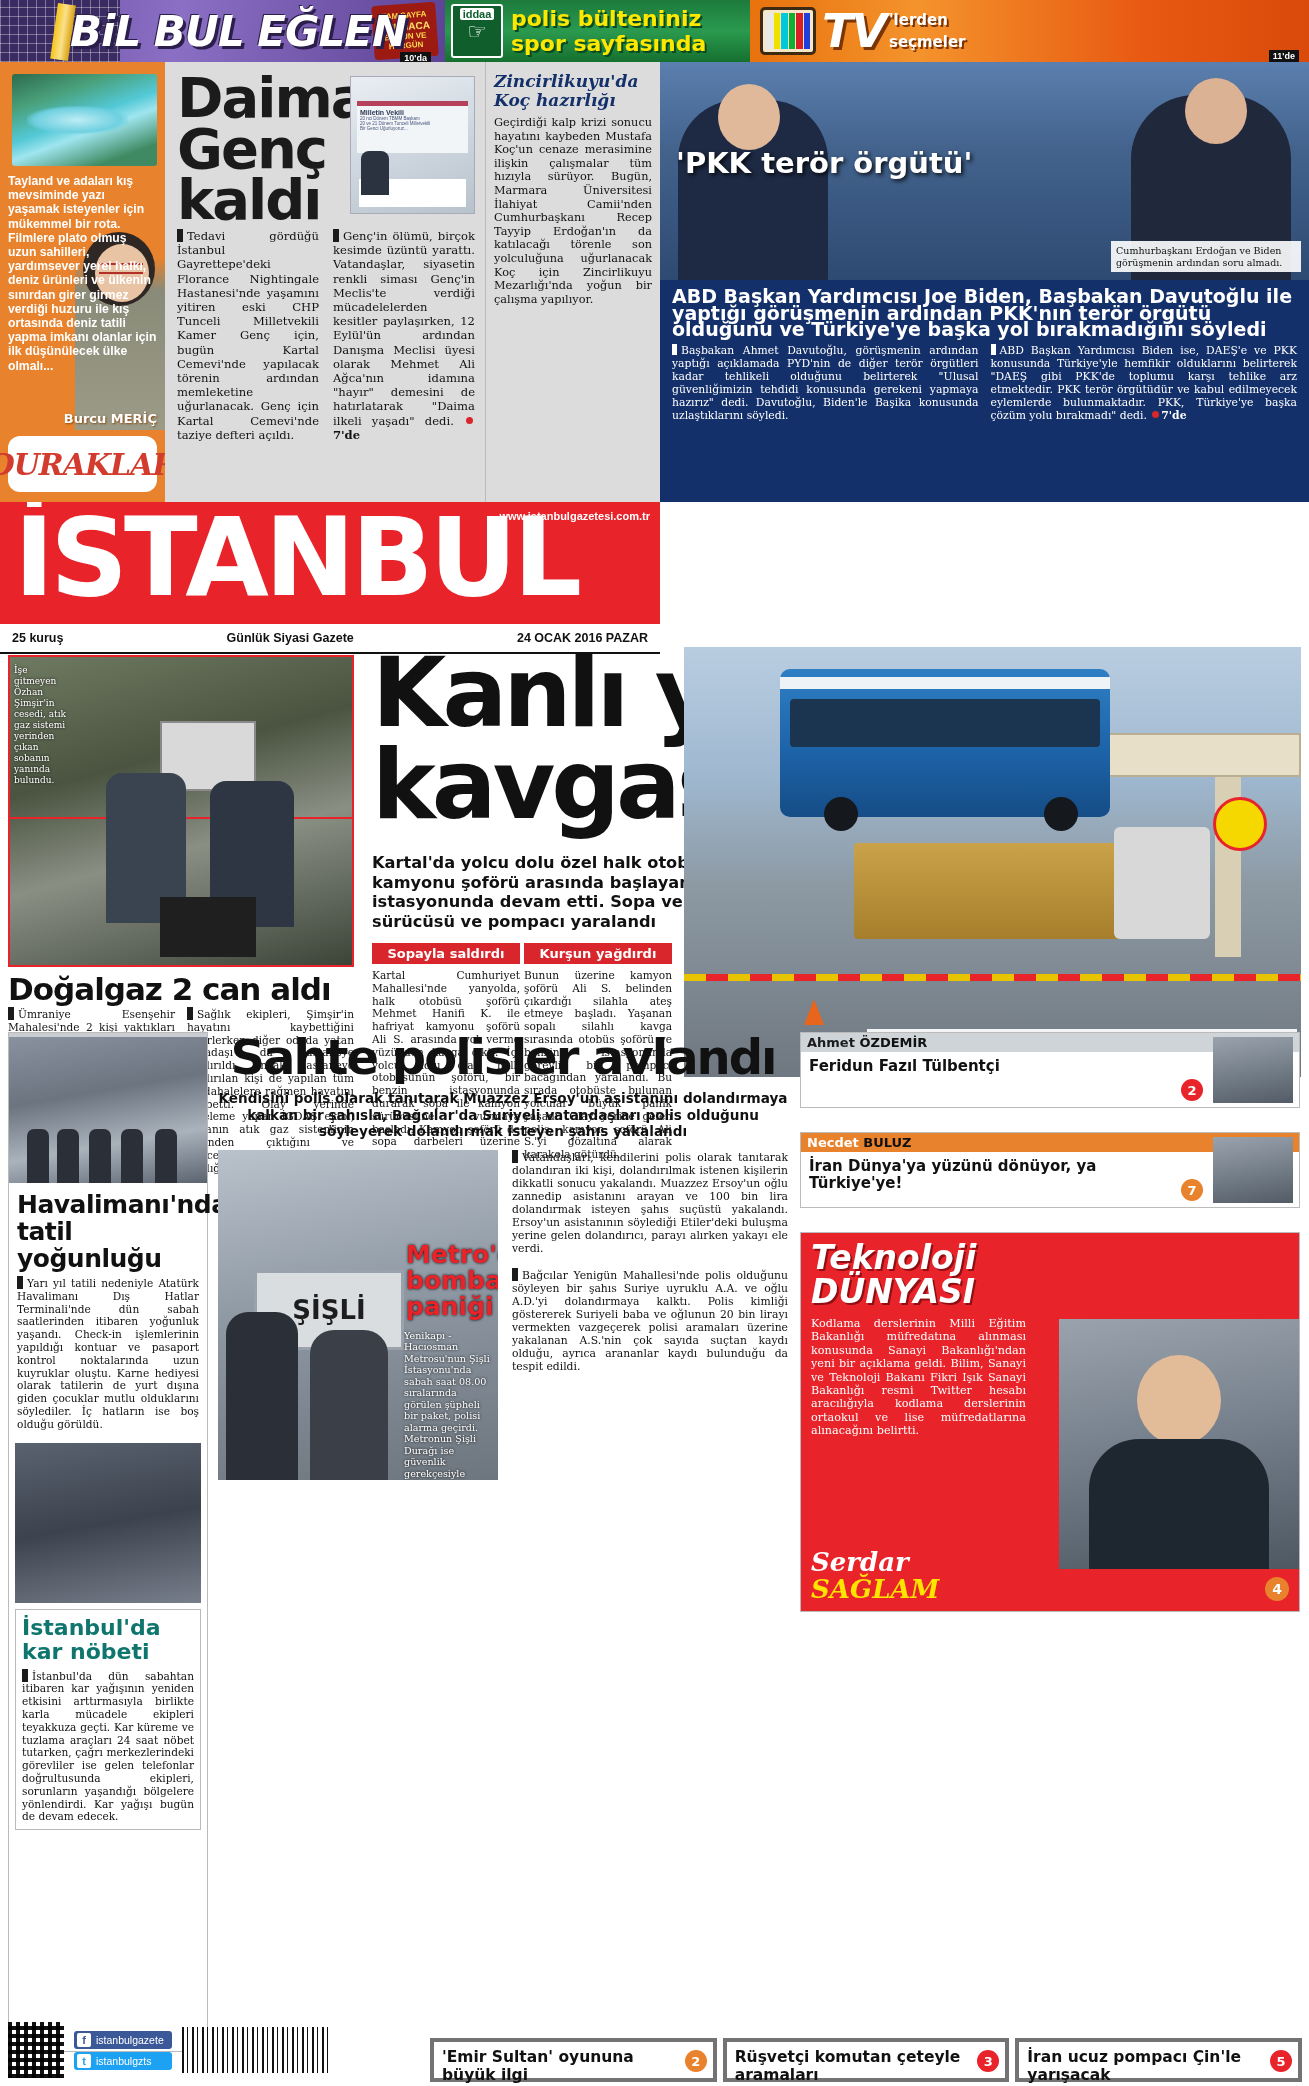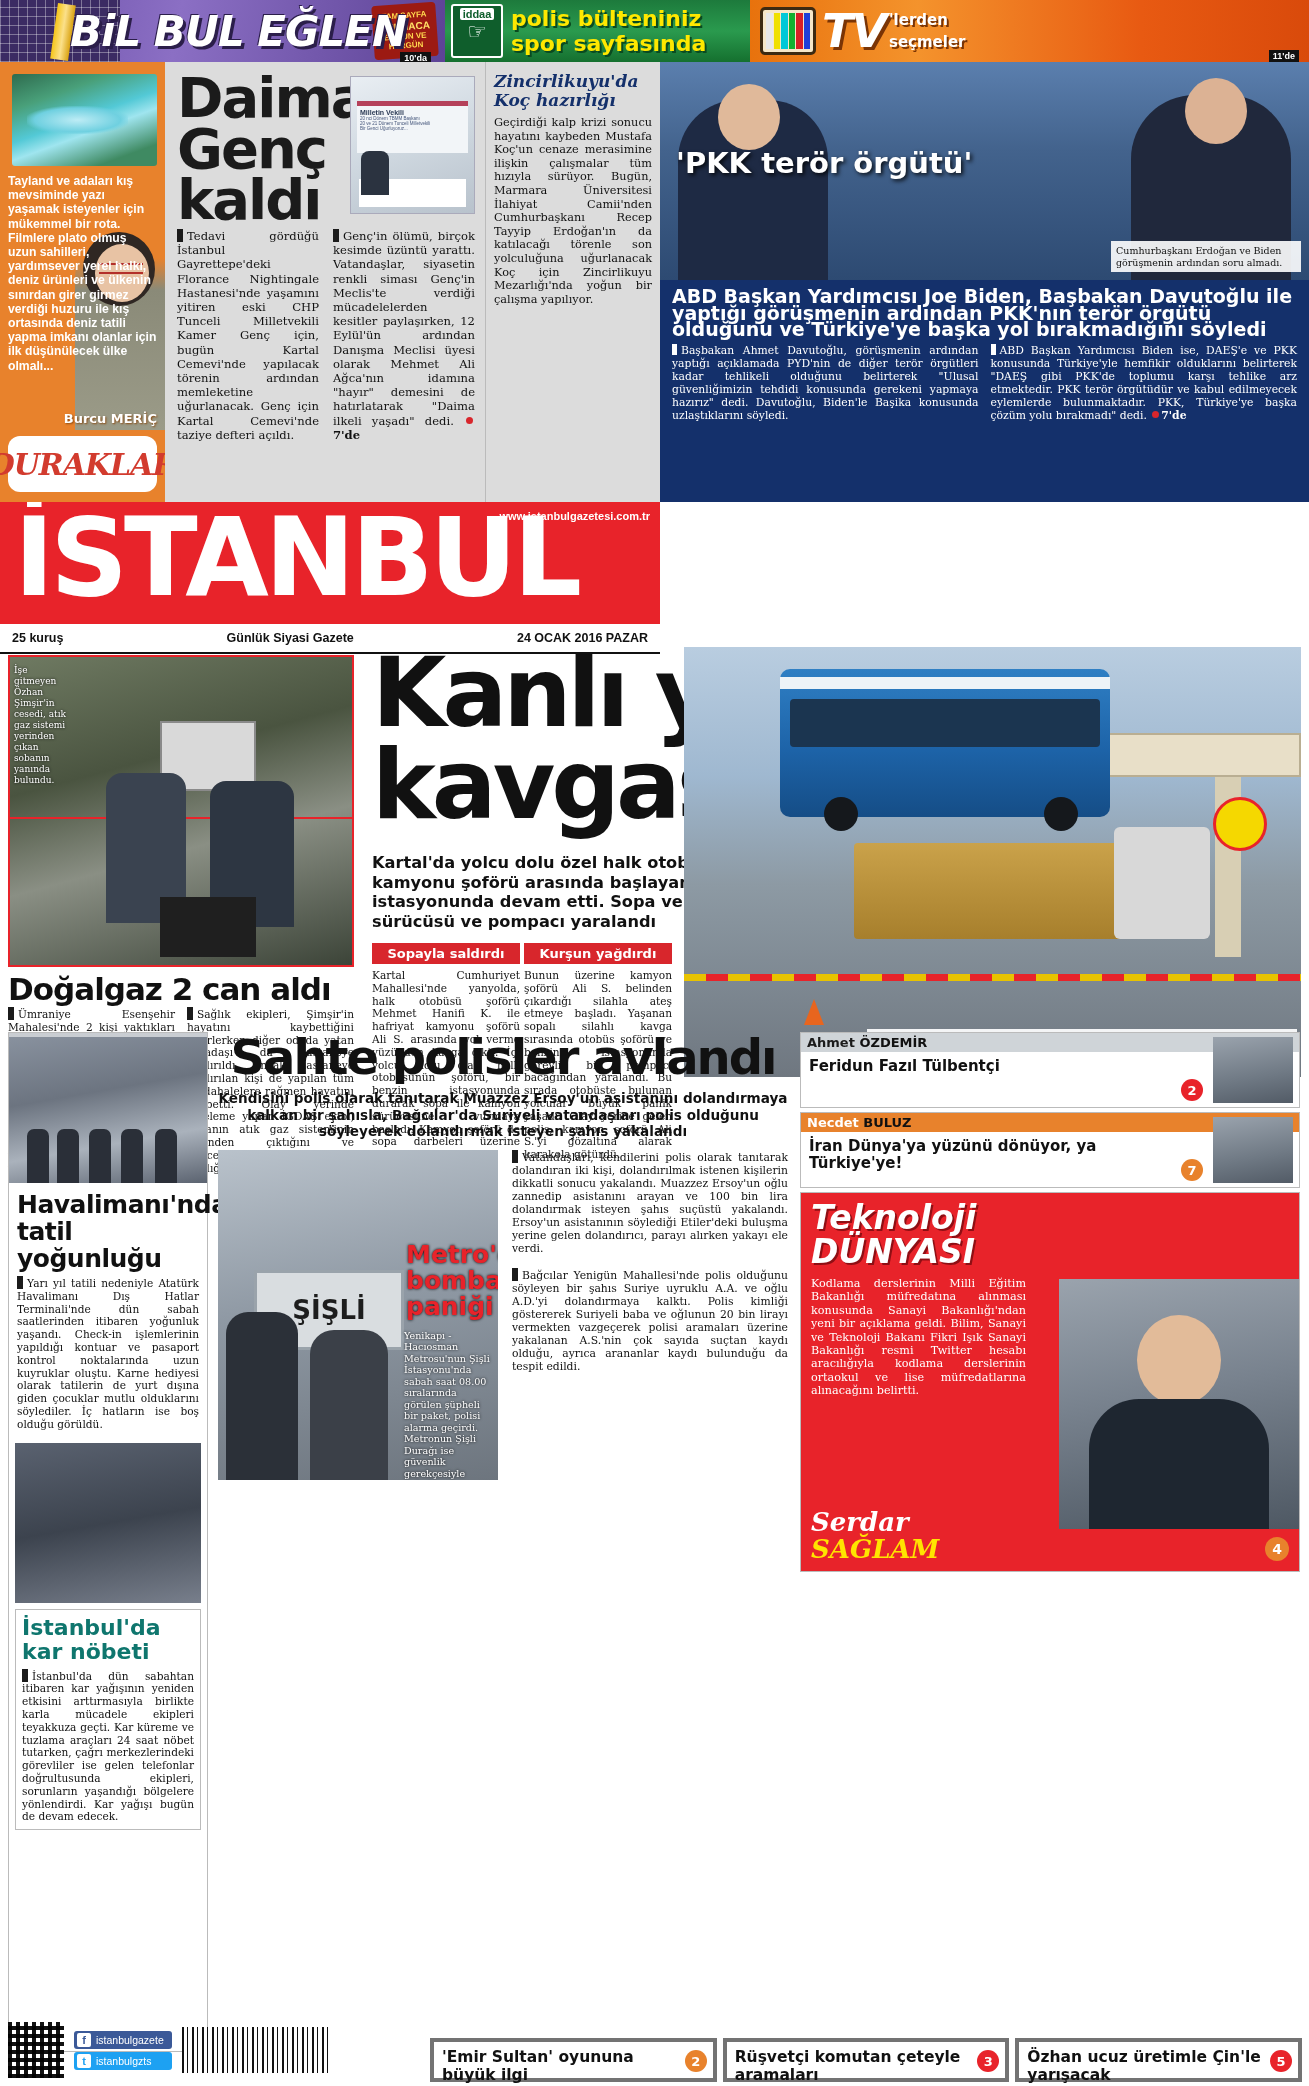--- a/index.html
+++ b/index.html
@@ -356,21 +356,21 @@
   }
   .sahte .metrophoto .mcap {
     position:absolute; left:186px; top:180px; width:90px;
     font-family:"DejaVu Serif",serif; font-size:9.6px; line-height:11.5px; color:#fff; text-shadow:0 0 3px #000;
   }
   .sahte .cols { flex:1; display:flex; gap:12px; }
   .sahte .cols .c { flex:1; font-family:"DejaVu Serif",serif; font-size:10.8px; line-height:13px; color:#111; text-align:justify;}
 
   
   .rail { position:absolute; left:800px; top:0; width:500px; }
-  .colbox { border:1px solid #bbb; margin-bottom:4px; position:relative; background:#fff; height:76px; }
+  .colbox { border:1px solid #bbb; margin-bottom:24px; position:relative; background:#fff; height:76px; }
   .colbox .nameband {
     background:#cfd4d8; font-family:"DejaVu Sans",sans-serif; font-weight:bold; font-size:13px;
     color:#1b1b1b; padding:2px 6px;
   }
   .colbox .nameband b { color:#111; }
   .colbox .ttl {
     font-family:"DejaVu Sans",sans-serif; font-weight:bold; font-size:15px; line-height:17px;
     color:#111; padding:6px 8px; width:330px;
   }
   .colbox .mug {
@@ -711,21 +711,21 @@
     <div class="teasers">
       <div class="teaser">
         <div class="t">'Emir Sultan' oyununa büyük ilgi</div>
         <div class="n" style="background:#e8822c">2</div>
       </div>
       <div class="teaser">
         <div class="t">Rüşvetçi komutan çeteyle aramaları</div>
         <div class="n" style="background:#e8232a">3</div>
       </div>
       <div class="teaser">
-        <div class="t">Özhan ucuz üretimle Çin'le yarışacak</div>
+        <div class="t">İran ucuz pompacı Çin'le yarışacak</div>
         <div class="n" style="background:#e8232a">5</div>
       </div>
     </div>
 
     <div class="footer">
       <div class="qr"></div>
       <div class="social">
         <div class="row">
           <span class="ic">f</span>
           <span>istanbulgazete</span>

